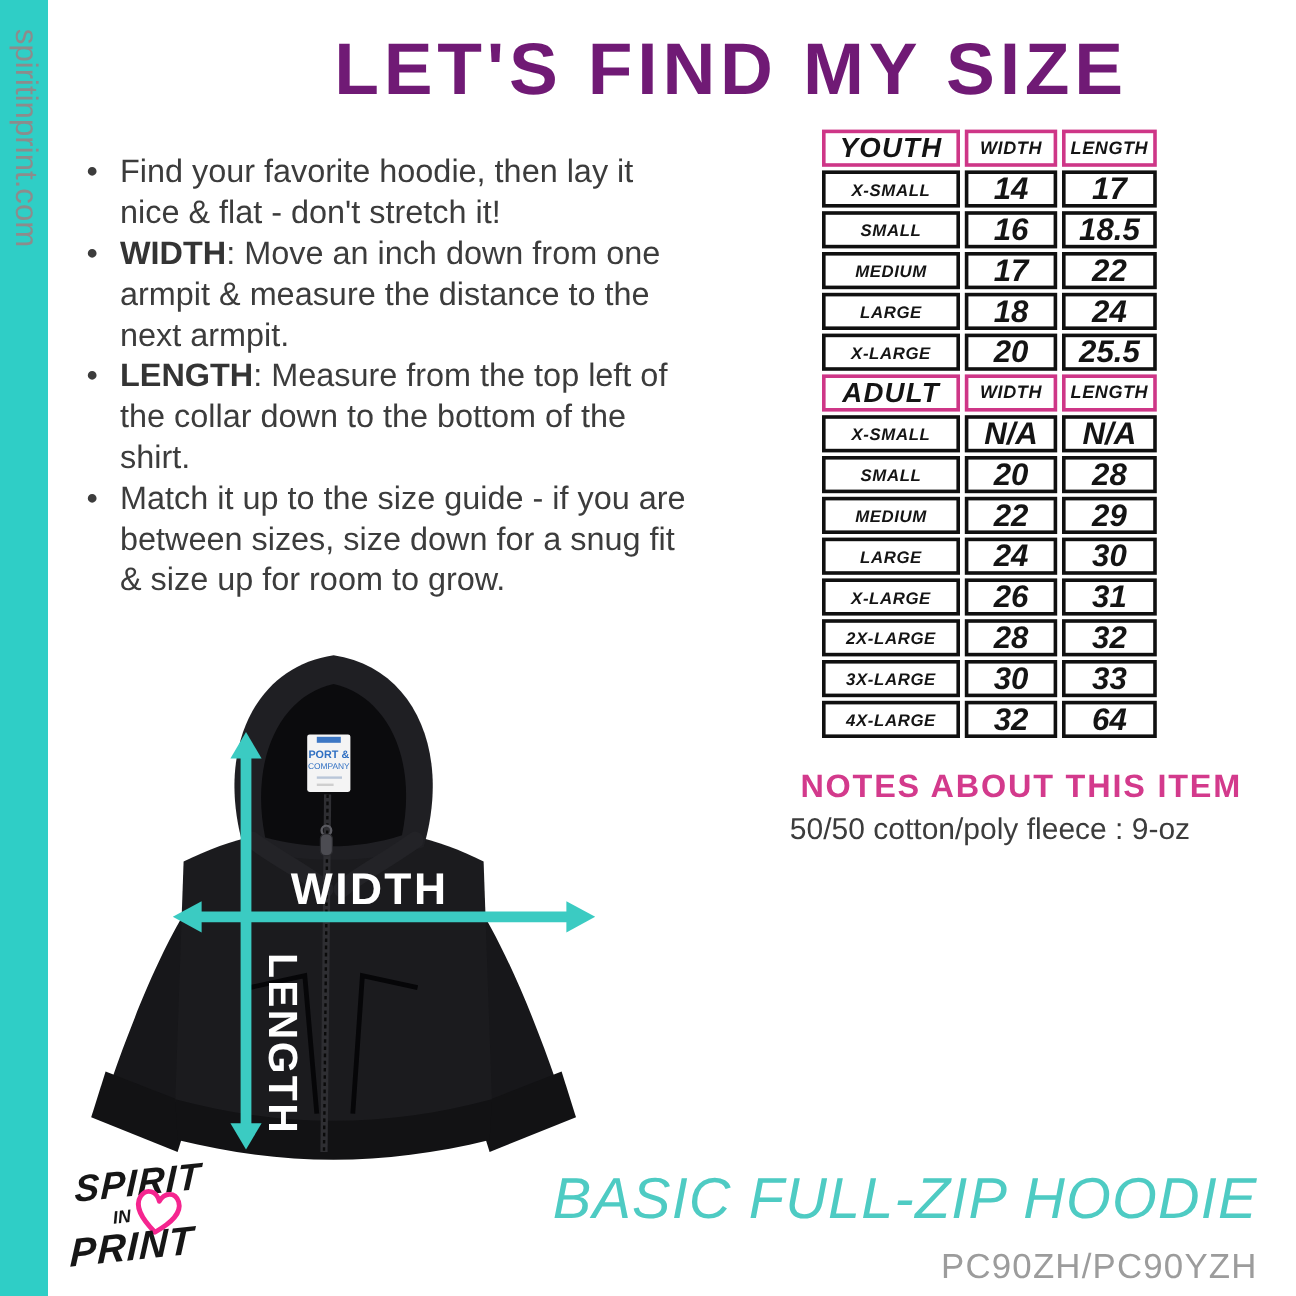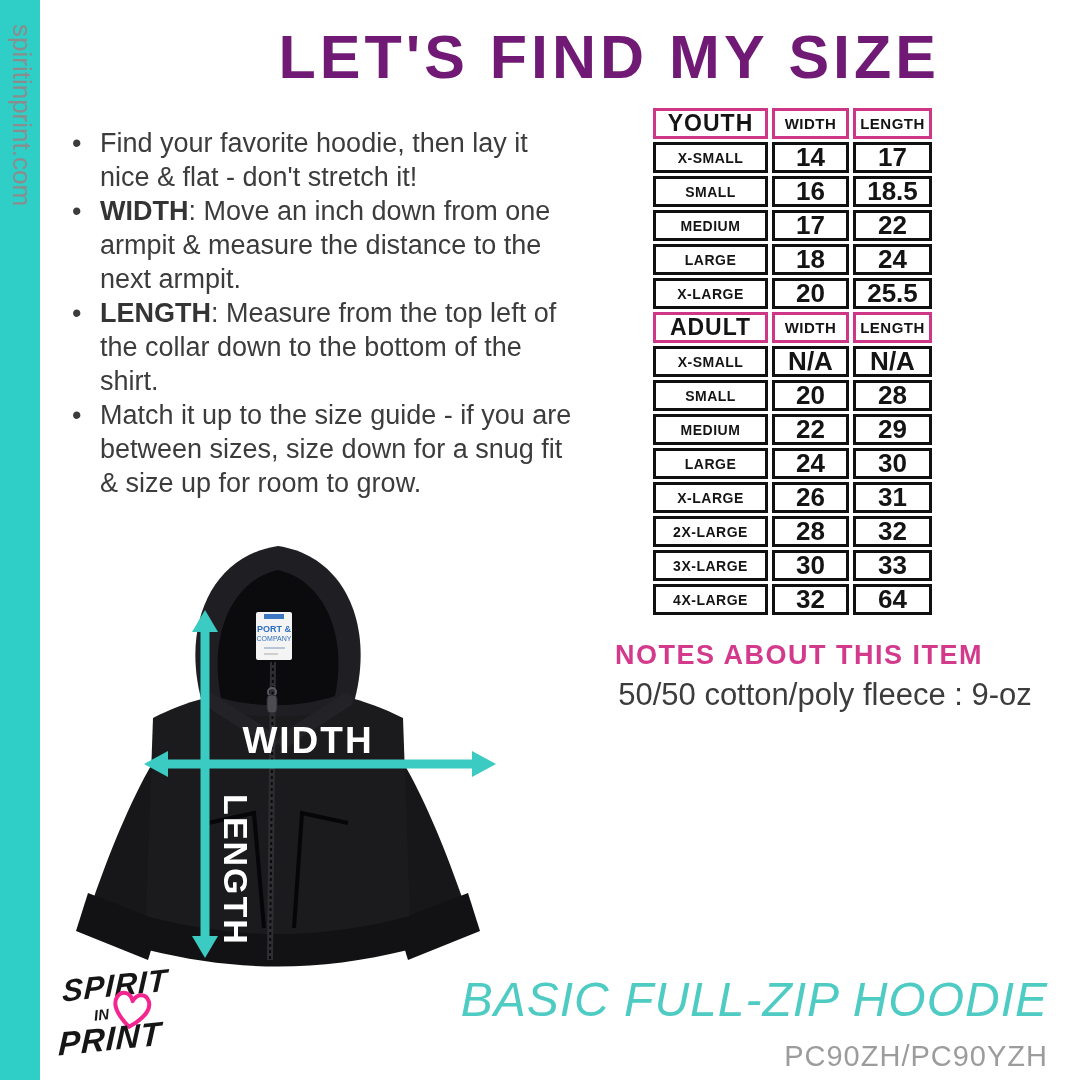--- a/index.html
+++ b/index.html
@@ -19,36 +19,36 @@
     position:absolute; left:130px; top:22px; width:810px; text-align:right;
     font-size:61px; font-weight:800; letter-spacing:4px; color:#701a75; white-space:nowrap;
   }
   
   .instructions { position:absolute; left:70px; top:126px; width:508px; }
   .instr-item { display:flex; gap:16px; font-size:27px; line-height:34px; color:#3c3c3c; }
   .bullet { flex:0 0 14px; font-size:27px; line-height:34px; padding-left:2px; }
   .li-text b { font-weight:700; color:#343434; }
   
   .size-table {
-    position:absolute; left:653px; top:108px;
+    position:absolute; left:685px; top:108px;
     display:grid; grid-template-columns:115px 77px 79px;
-    column-gap:4px; row-gap:3px;
+    column-gap:4px; row-gap:3px;font-style:italic;
   }
   .cell { background:#fff; border:3px solid #101010; height:31px;
           display:flex; align-items:center; justify-content:center; color:#141414; }
   .cell.pink { border-color:#ce3687; }
   .g   { font-size:23px; font-weight:700; letter-spacing:1px; }
   .c   { font-size:15px; font-weight:700; letter-spacing:.5px; }
   .lab { font-size:14px; font-weight:700; letter-spacing:.5px; }
   .num { font-size:26px; font-weight:700; }
   
-  .notes-heading { position:absolute; left:615px; top:640px; width:420px; text-align:left;
+  .notes-heading { position:absolute; left:615px; top:640px; width:420px; text-align:right;
     font-size:27px; font-weight:800; letter-spacing:1.5px; color:#d33a8c; white-space:nowrap; }
   .notes-fabric { position:absolute; left:615px; top:677px; width:420px; text-align:center;
-    font-size:31px; color:#3c3c3c; }
+    font-size:25px; color:#3c3c3c; }
   .notes-para { position:absolute; left:612px; top:727px; width:418px;
     font-size:24px; line-height:28.5px; color:#3c3c3c; text-indent:36px; }
   
   .hoodie-wrap { position:absolute; left:58px; top:528px; width:505px; height:445px; }
   
   .logo { position:absolute; left:56px; top:966px; width:140px; height:108px; }
   .logo-line1 { position:absolute; left:6px; top:2px; font-size:31px; font-weight:900; font-style:italic;
     color:#161616; transform:rotate(-6deg) skewX(-8deg); letter-spacing:1px; }
   .logo-line2 { position:absolute; left:38px; top:40px; font-size:15px; font-weight:900; font-style:italic;
     color:#161616; transform:rotate(-6deg); }

